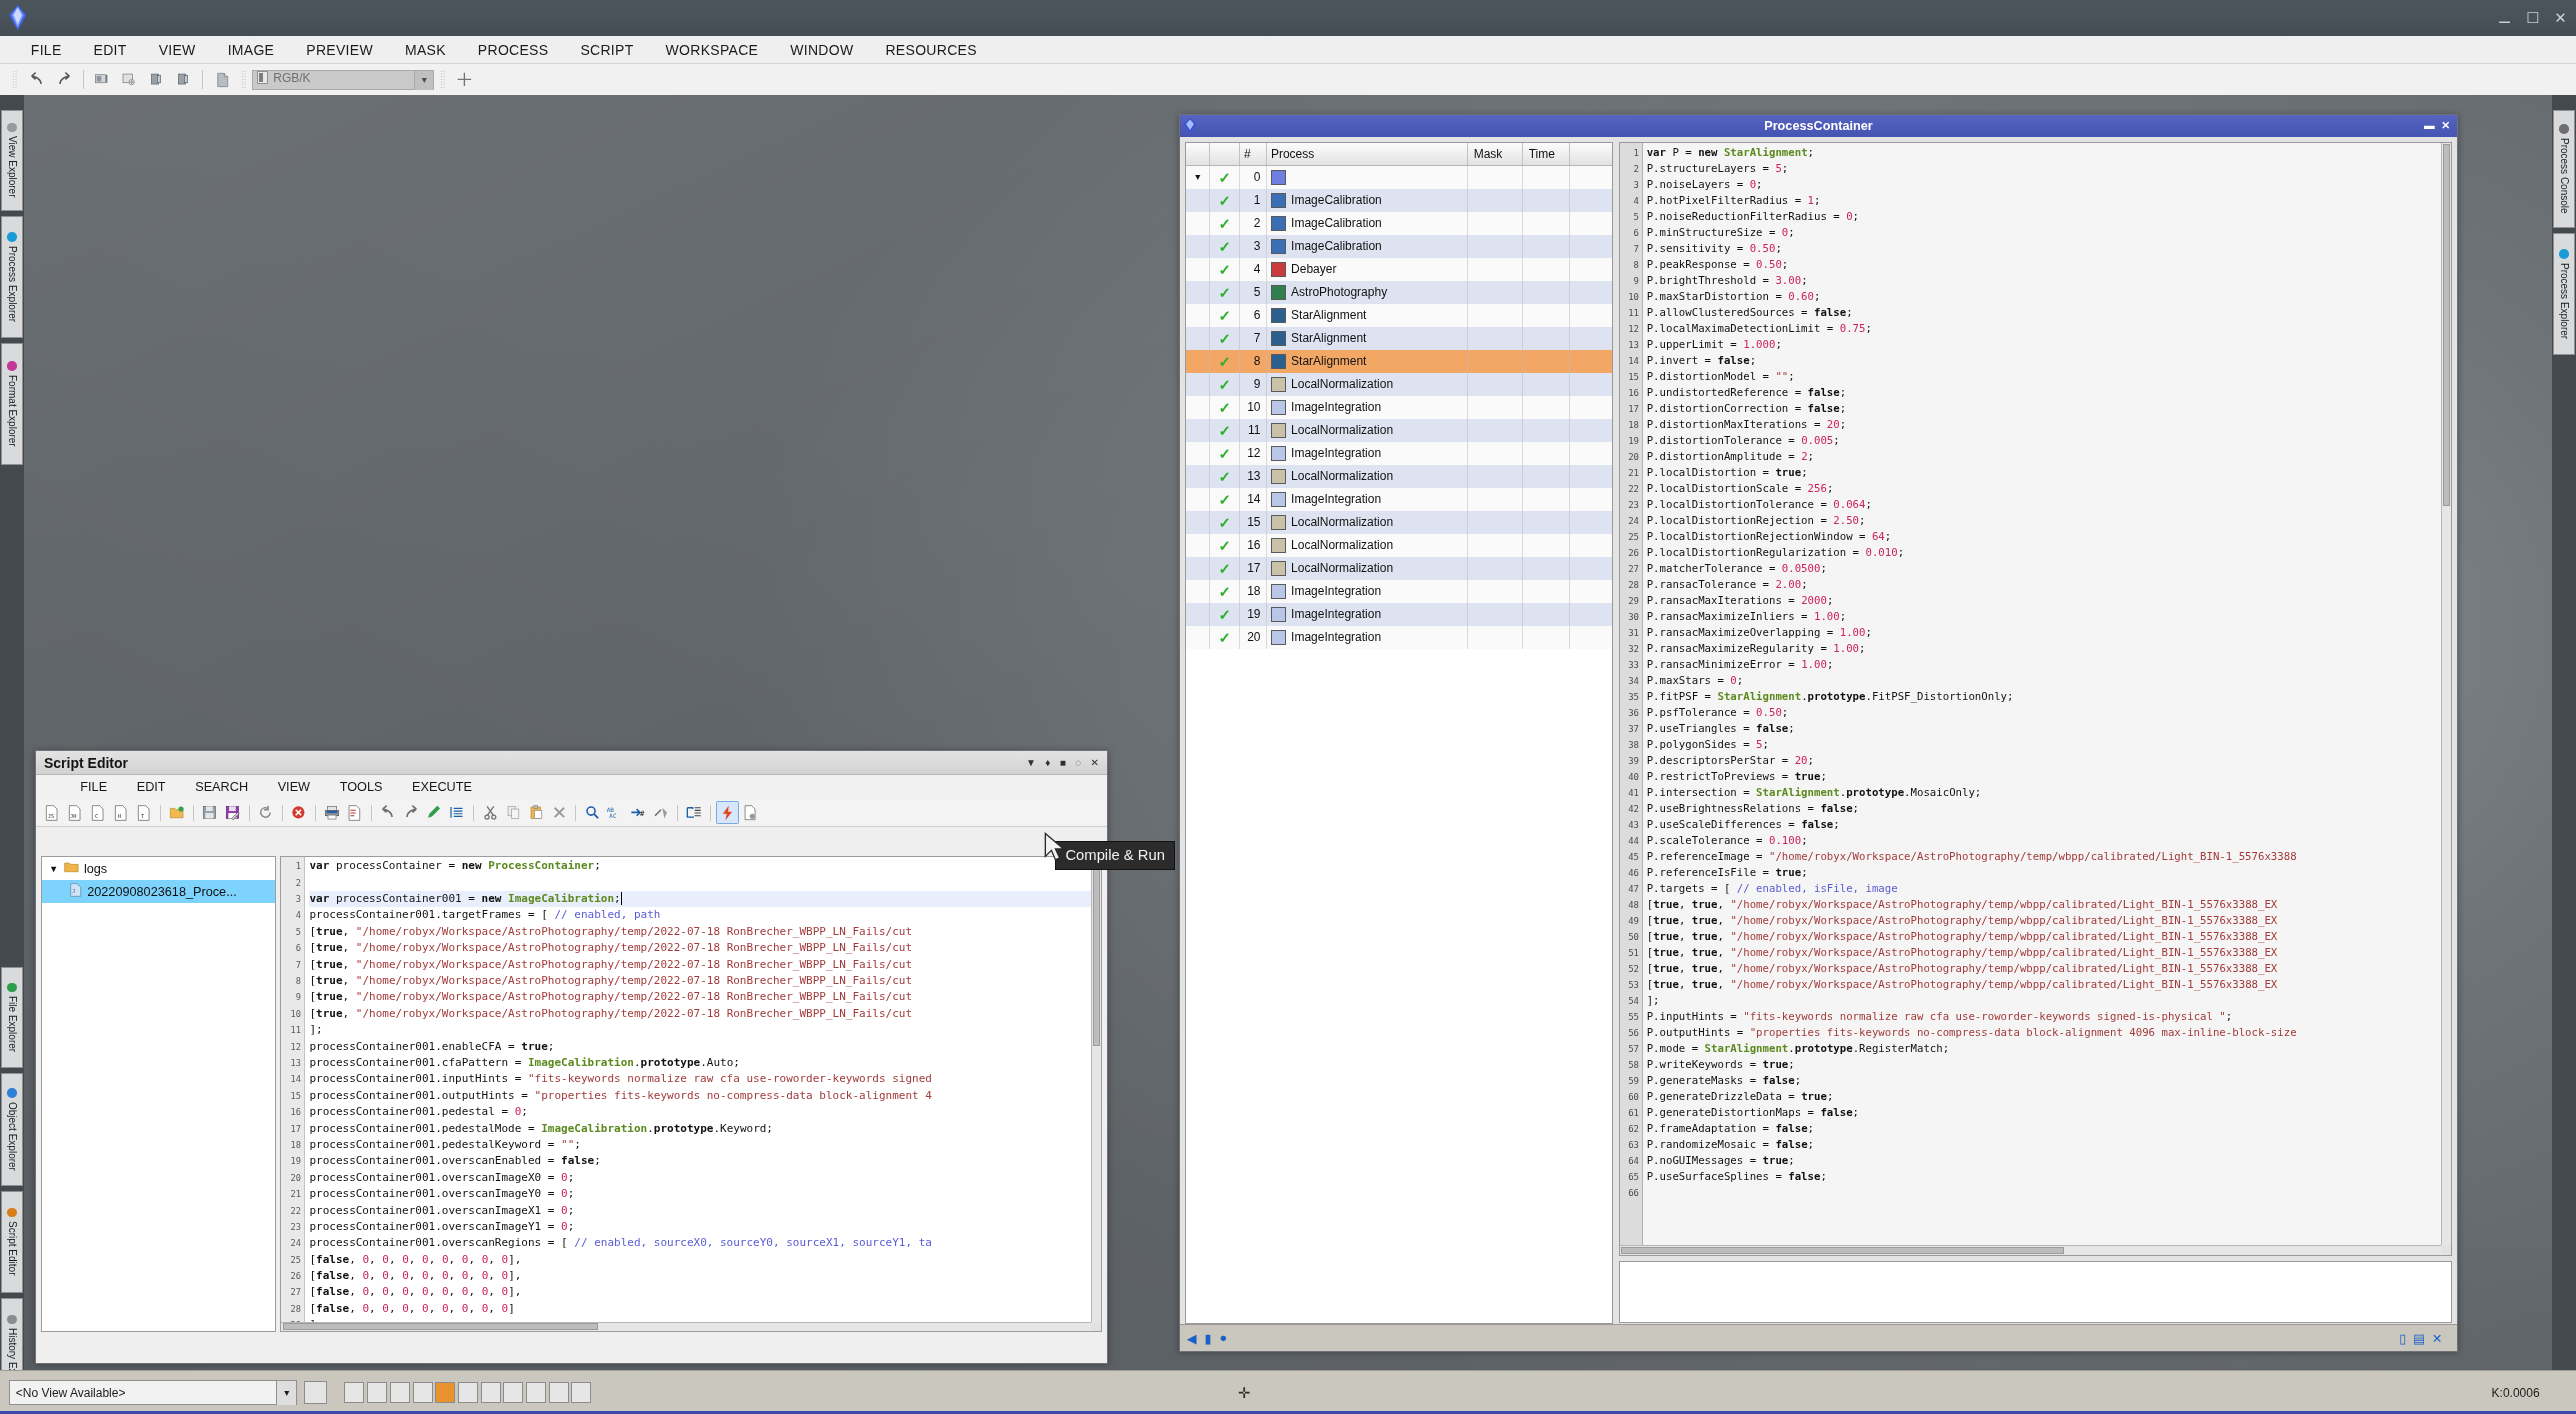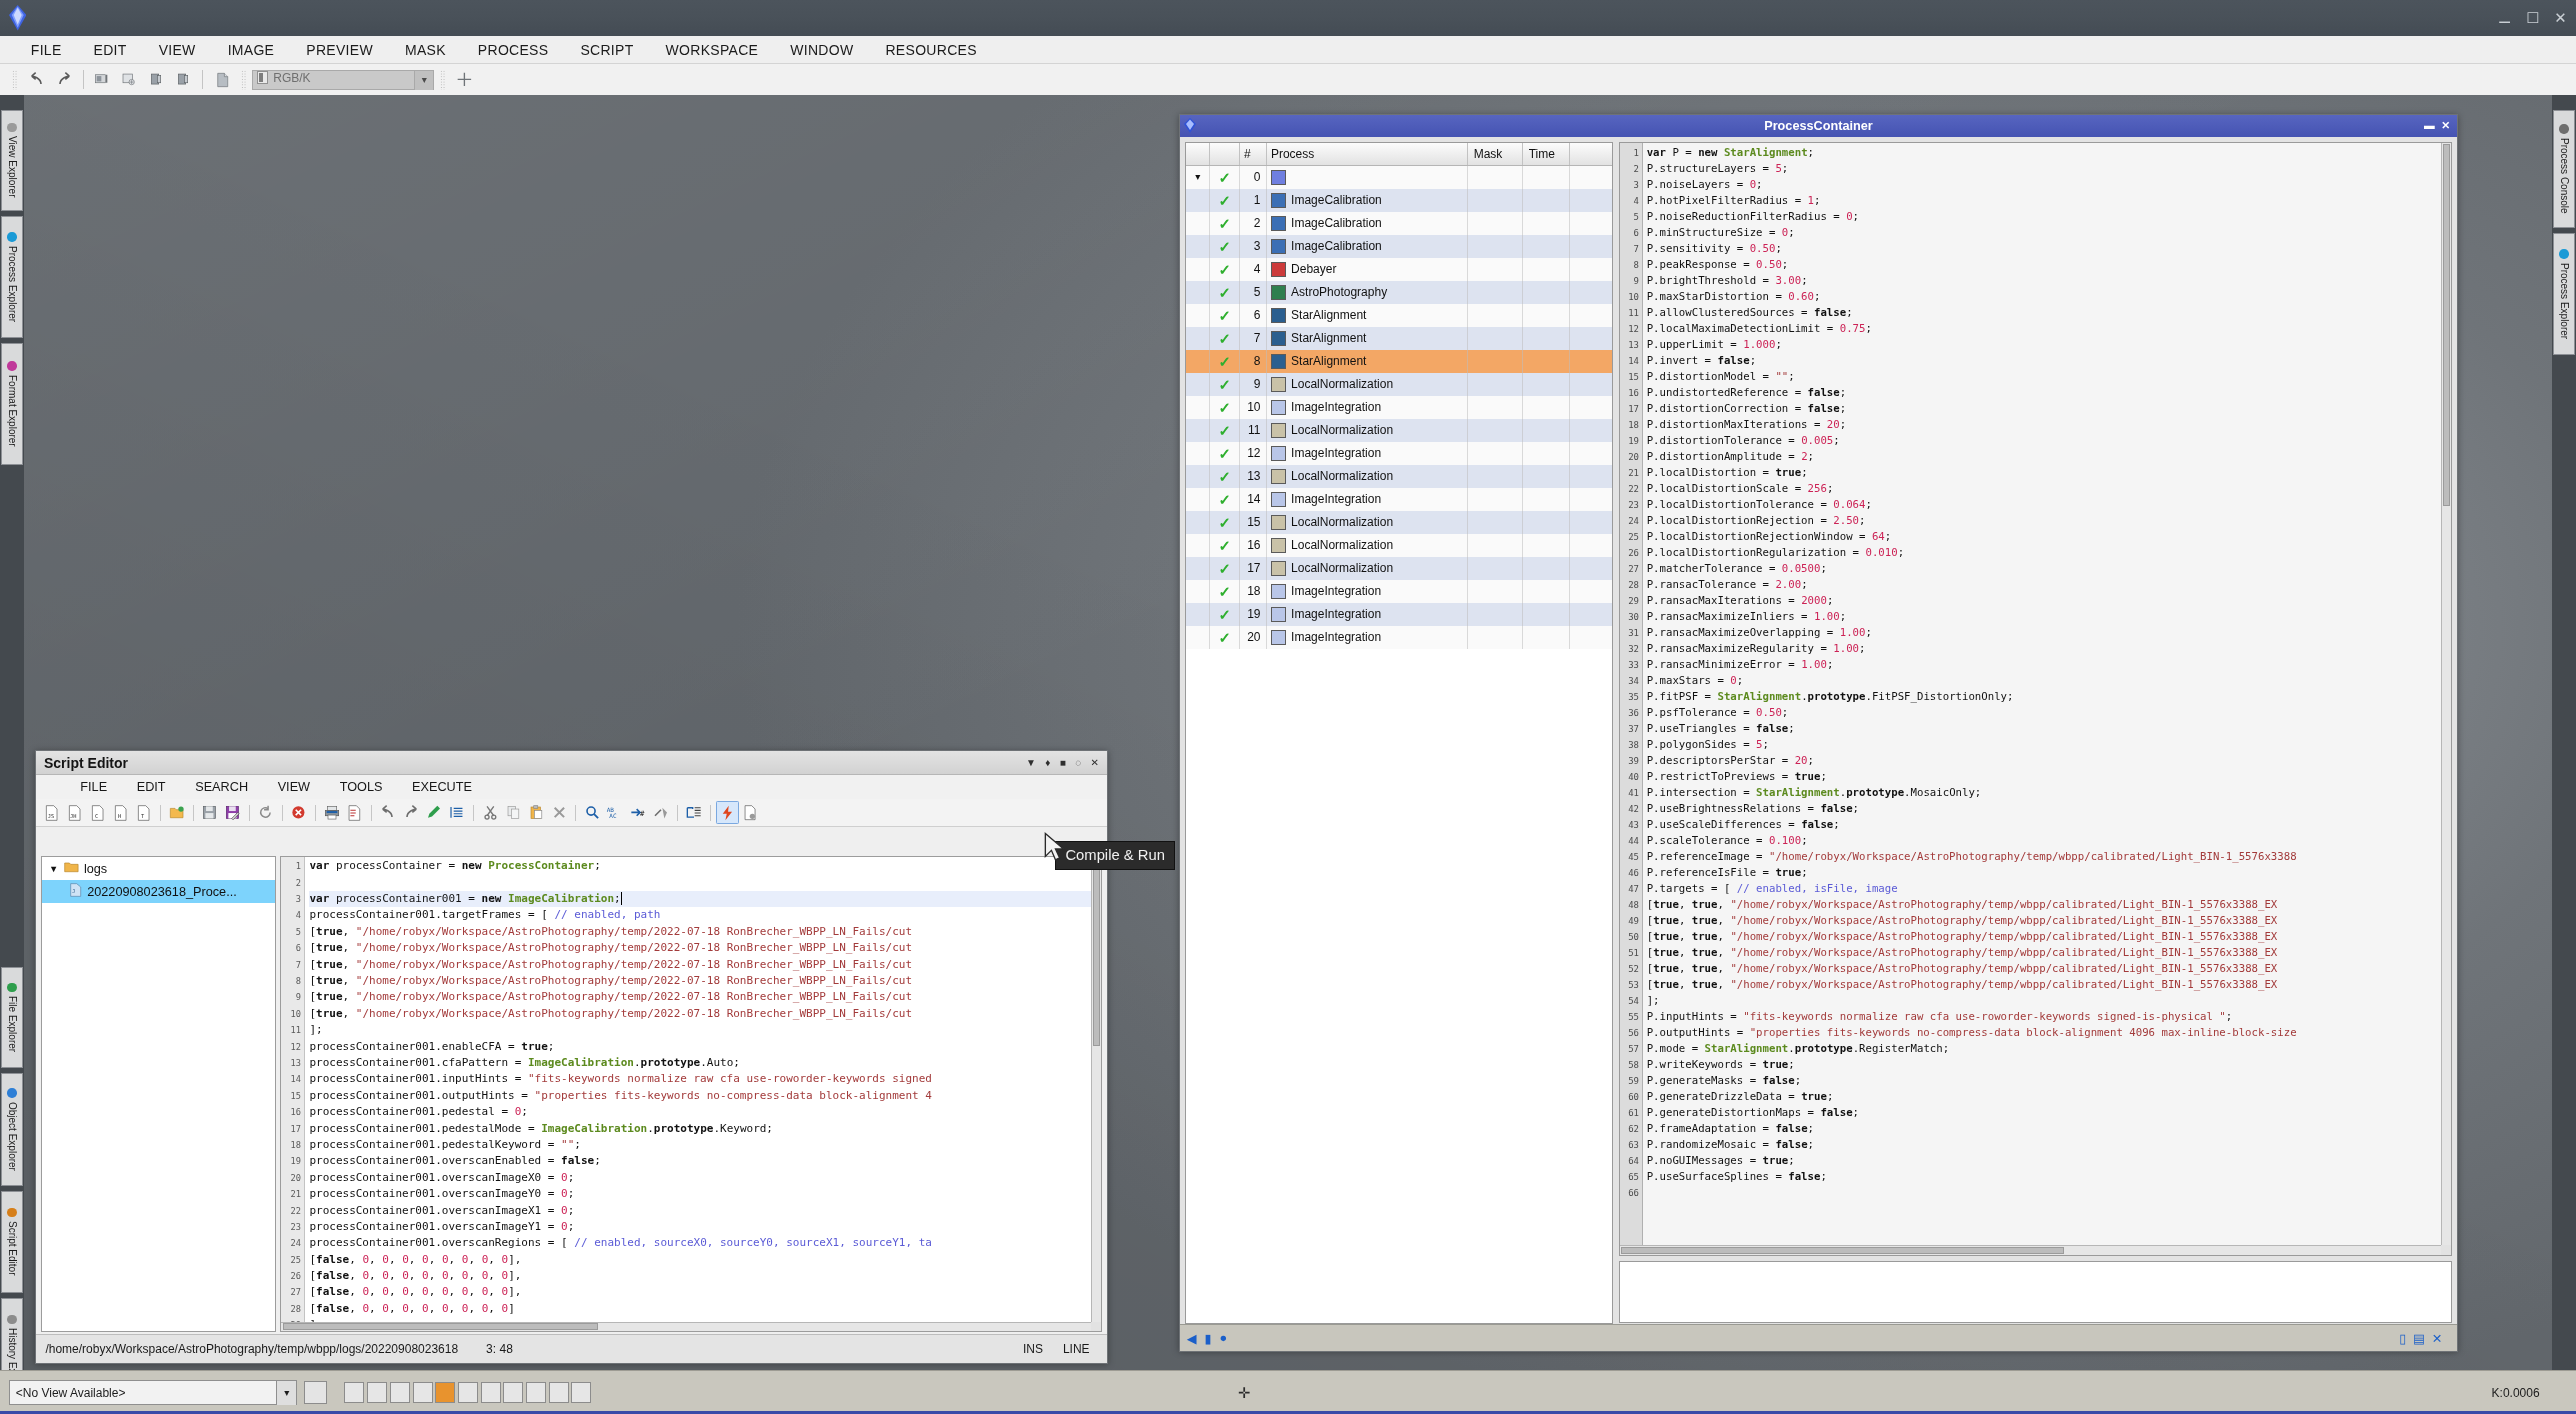--- a/index.html
+++ b/index.html
@@ -1132,26 +1132,20 @@
         <div class="vsb">
             <div class="thumb" style="height:188px;"></div>
           </div>
         <div class="hsb">
             <div class="thumb" style="width:315px;"></div>
           </div>
         <div class="sbend" style="right:0;bottom:0;"></div>
       </div>
     </div>
 
-    <div class="se-status">
-      <span class="p">/home/robyx/Workspace/AstroPhotography/temp/wbpp/logs/20220908023618</span>
-      <span class="cpos">3: 48</span>
-      <span class="ins">INS</span>
-      <span class="line">LINE</span>
-    </div>
   </div>
 
   <svg class="cursor-arrow" width="27" height="34" viewBox="0 0 40 50" style="width:27px;height:34px;">
     <polygon points="2,2 2,36 11,27 17,41 23,38 17,25 29,25" fill="#f2f2f2" stroke="#2a2a2a" stroke-width="2"></polygon>
   </svg>
   <div class="tooltip">Compile &amp; Run</div>
 
   <div class="statusbar">
     <div class="sb-combo">
       <span>&lt;No View Available&gt;</span>

